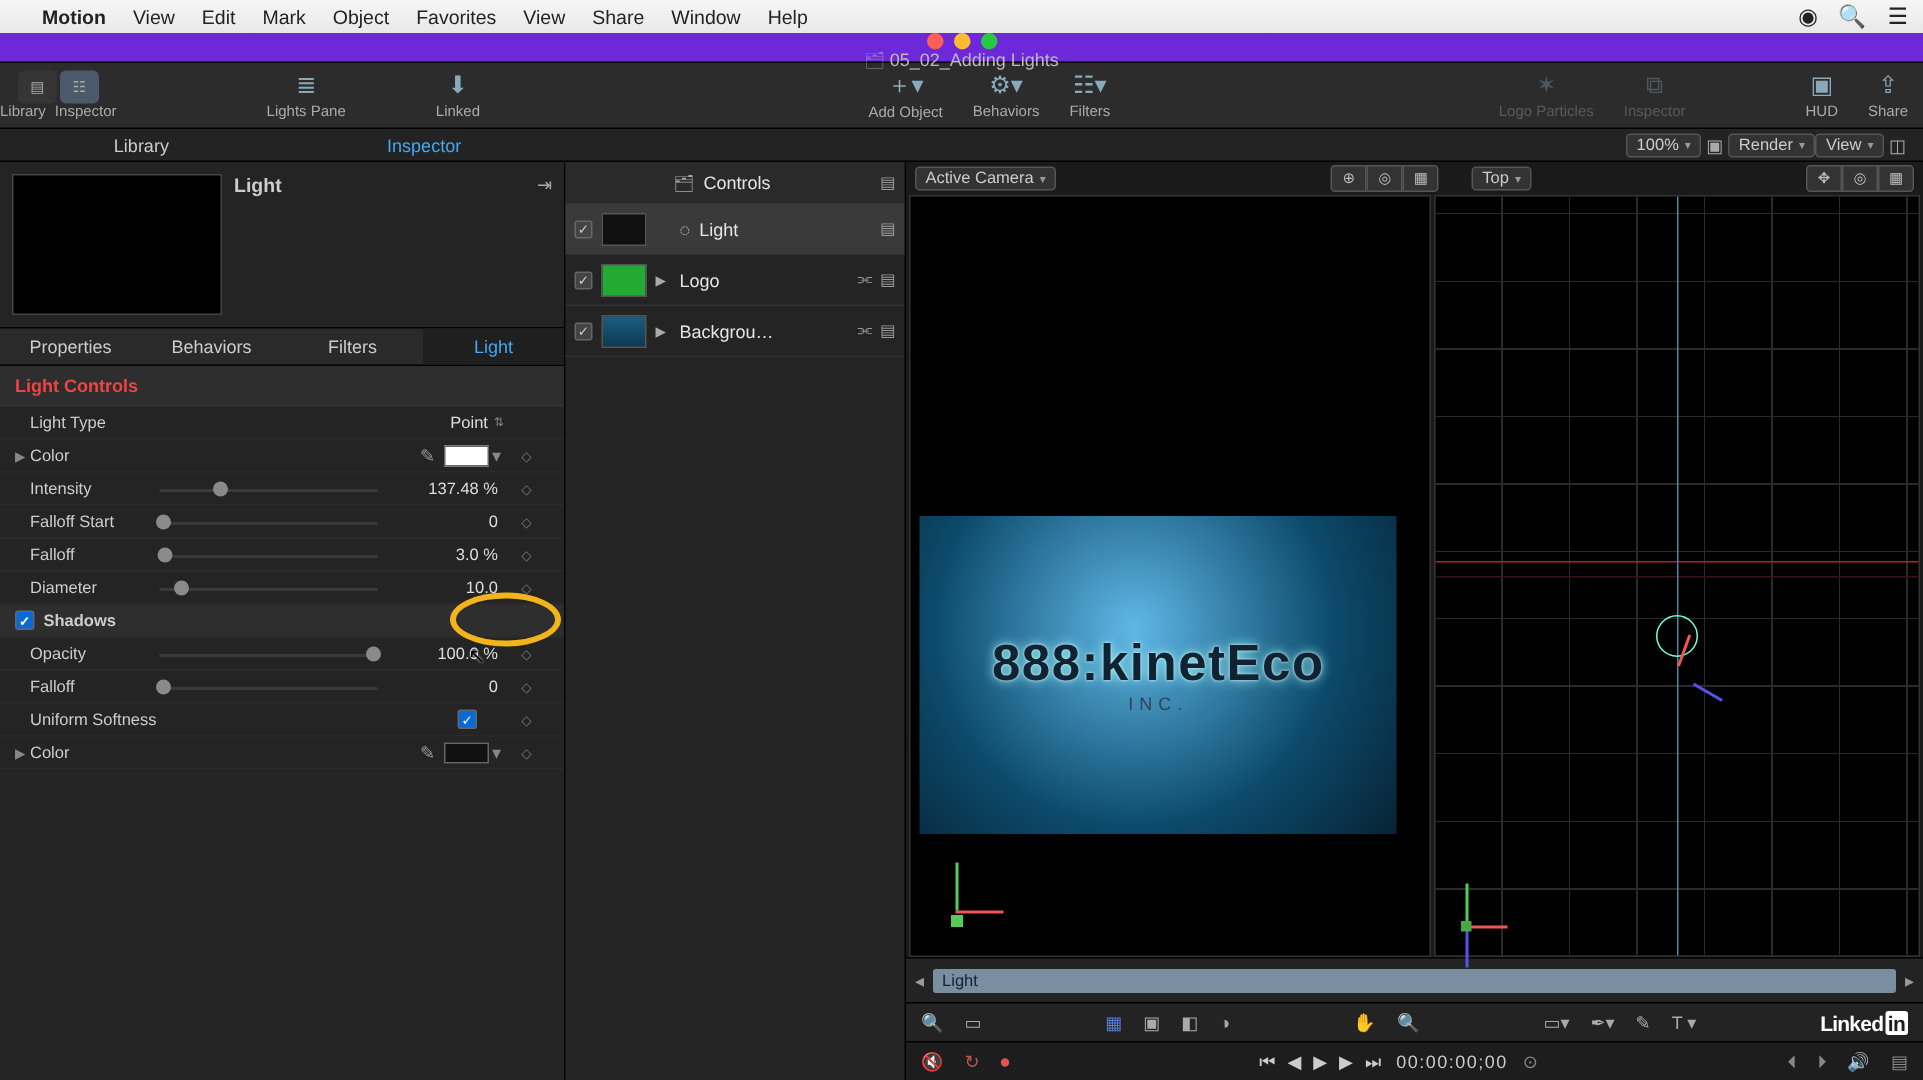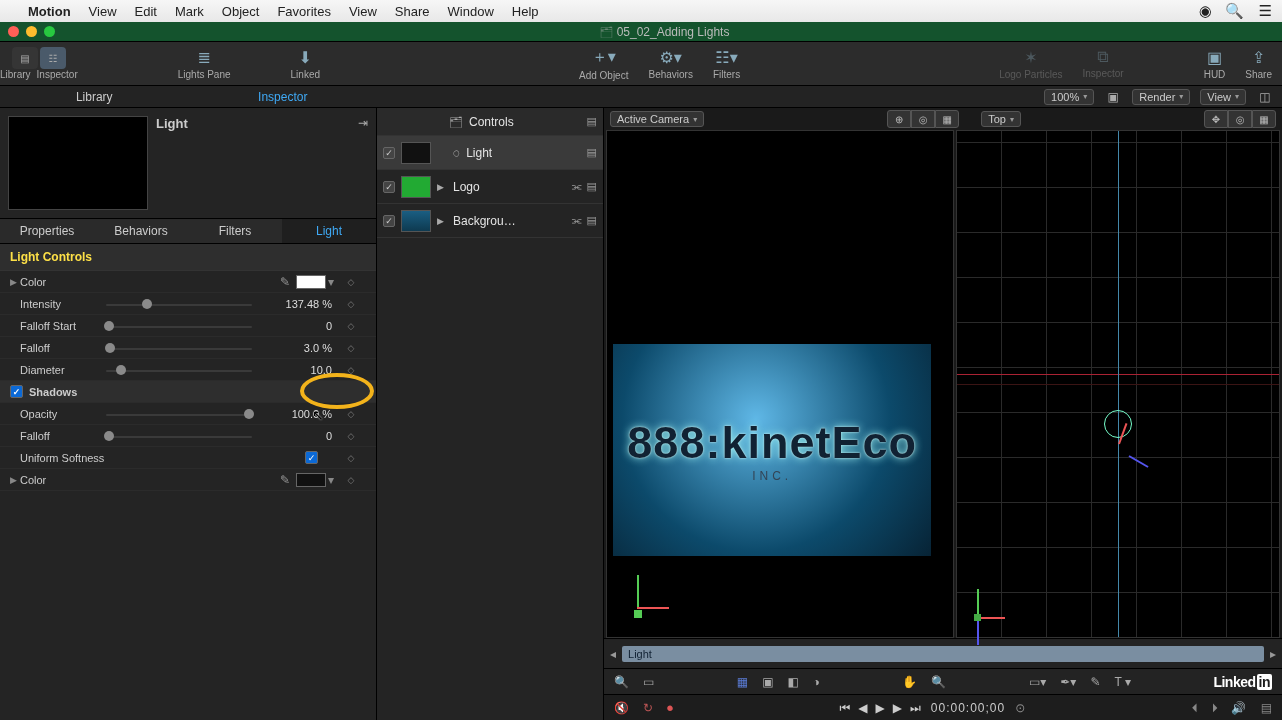--- a/index.html
+++ b/index.html
@@ -6,60 +6,60 @@
   body { background: #1a1a1a; color: #ccc; font-size: 12px; width: 1282px; height: 720px; overflow: hidden; }
 
   
   .mac-menu { height: 22px; background: linear-gradient(#f6f6f6,#e8e8e8); display: flex; align-items: center; padding: 0 10px; color: #222; font-size: 13px; gap: 18px; }
   .mac-menu .apple { font-size: 15px; }
   .mac-menu .app { font-weight: 700; }
   .mac-menu .right { margin-left: auto; display:flex; gap:14px; align-items:center;}
   .mac-menu .right span{font-size:15px;}
 
   
-  .titlebar { height: 20px; background: #14532d; display: flex; align-items: center; padding: 0 8px; border-bottom:1px solid #000;}
+  .titlebar { height: 20px; background: #6d28d9; display: flex; align-items: center; padding: 0 8px; border-bottom:1px solid #000;flex-direction:column;}
   .traffic { display: flex; gap: 7px; }
   .traffic span { width: 11px; height: 11px; border-radius: 50%; display: block; }
   .tl-r { background: #ff5f57; } .tl-y { background: #febc2e; } .tl-g { background: #28c840; }
   .title { flex: 1; text-align: center; font-size: 12px; color: #bbb; }
   .title::before{content:"🗂 "; font-size:11px; opacity:.5;}
 
   
   .toolbar { height: 44px; background: #2c2c2c; display: flex; align-items: center; border-bottom: 1px solid #000; }
   .tb-btn { display:flex; flex-direction:column; align-items:center; justify-content:center; gap:2px; color:#aaa; font-size:10px; padding:0 10px;}
   .tb-btn .ic{ font-size:16px; color:#8ab; }
   .tb-sep{flex:1;}
   .tb-dbl{display:flex; flex-direction:column; align-items:center; font-size:10px; color:#aaa;}
   .tb-dbl .row{display:flex; gap:2px;}
   .tb-dbl .cell{width:26px;height:22px;display:flex;align-items:center;justify-content:center;background:#353535;border-radius:4px;}
   .tb-dbl .cell.on{background:#4a5a6a;}
 
   
   .tabrow { height: 22px; background: #232323; display:flex; align-items:stretch; border-bottom:1px solid #000; font-size:12px;}
   .tabrow .left{width:377px; display:flex;}
   .tabrow .mid{width:227px; display:flex; border-left:1px solid #000;border-right:1px solid #000;}
-  .tabrow .right{flex:1; display:flex; align-items:center; justify-content:flex-end; gap:10px; padding-right:8px;}
+  .tabrow .right{flex:1; display:flex; align-items:center; justify-content:flex-end; padding-right:8px;}
   .tab{flex:1;display:flex;align-items:center;justify-content:center;color:#ccc;}
   .tab.sel{color:#3fa9f5;}
   .drop{background:#333;border:1px solid #555;border-radius:3px;padding:1px 6px;font-size:11px;display:flex;align-items:center;gap:4px;}
   .drop::after{content:"▾";font-size:8px;color:#999;}
   .iconbtn{width:18px;text-align:center;color:#aaa;font-size:12px;}
 
   
   .main{display:flex; height: calc(720px - 22px - 20px - 44px - 22px);}
   
   .inspector{width:377px;background:#242424;border-right:1px solid #000;display:flex;flex-direction:column;}
   .insp-head{display:flex;gap:8px;padding:8px;align-items:flex-start;}
   .thumb{width:140px;height:94px;background:#000;border:1px solid #444;}
   .insp-title{color:#ccc;font-size:13px;font-weight:600;}
   .pin{margin-left:auto;color:#aaa;font-size:12px;}
   .insp-tabs{display:flex;height:26px;border-top:1px solid #000;border-bottom:1px solid #000;background:#2a2a2a;}
   .insp-tabs .t{flex:1;display:flex;align-items:center;justify-content:center;font-size:12px;color:#ccc;}
   .insp-tabs .t.sel{color:#3fa9f5;background:#1f1f1f;}
-  .section-title{padding:6px 10px;font-weight:600;color:#fde047;border-bottom:1px solid #333; background:#2e2e2e;}
+  .section-title{padding:6px 10px;font-weight:600;color:#ef4444;border-bottom:1px solid #333; background:#2e2e2e;}
   .param{display:flex;align-items:center;height:22px;padding:0 10px;border-bottom:1px solid #2b2b2b;position:relative;}
   .param .lbl{width:86px;color:#ccc;font-size:11px;}
   .param .disclose{width:10px;color:#888;font-size:9px;}
   .param .slider{flex:1;position:relative;height:14px;}
   .param .slider::before{content:"";position:absolute;left:0;right:0;top:50%;height:2px;background:#3a3a3a;border-radius:1px;}
   .param .knob{position:absolute;top:50%;transform:translate(-50%,-50%);width:10px;height:10px;border-radius:50%;background:#8a8a8a;}
   .param .val{width:84px;text-align:right;color:#ddd;font-size:11px;padding-right:4px;}
   .param .kf{width:30px;display:flex;justify-content:center;gap:4px;color:#777;}
   .param .kf span{font-size:9px;}
   .swatch{width:30px;height:14px;border:1px solid #666;background:#fff;}
@@ -104,21 +104,21 @@
   .gizmo .cir{width:28px;height:28px;border:1px solid #7fc;border-radius:50%;position:absolute;left:-14px;top:-14px;}
   .gizmo .ax{position:absolute;width:2px;height:22px;transform-origin:bottom center;}
   .gizmo .ax.r{background:#e55;left:0;top:-2px;transform:rotate(20deg);}
   .gizmo .ax.b{background:#55e;left:10px;top:10px;transform:rotate(120deg);}
   .mini-axis{position:absolute;left:30px;bottom:30px;}
   .mini-axis .stick{position:absolute;width:2px;height:32px;}
   .mini-axis .up{background:#5c5;transform:translate(0,-32px);} 
   .mini-axis .rt{background:#e55;width:32px;height:2px;}
   .mini-axis .box{width:8px;height:8px;background:#5c5;position:absolute;left:-3px;top:3px;}
   .logo-render{position:absolute;left:6px;top:42%;width:92%;height:42%;background:radial-gradient(circle at 45% 35%,#5fb7e6,#0c4a6b 60%,#072335);display:flex;flex-direction:column;align-items:center;justify-content:center;}
-  .logo-txt{font-size:45px;font-weight:700;color:#123; text-shadow:0 0 8px #9ee,0 0 2px #fff; letter-spacing:1px;}
+  .logo-txt{font-size:34px;font-weight:700;color:#123; text-shadow:0 0 8px #9ee,0 0 2px #fff; letter-spacing:1px;}
   .logo-sub{font-size:12px;letter-spacing:4px;color:#345;}
   .mini-axis2{position:absolute;left:20px;bottom:20px;}
   .mini-axis2 .g{position:absolute;width:2px;height:28px;background:#5c5;top:-28px;}
   .mini-axis2 .r{position:absolute;width:28px;height:2px;background:#e55;}
   .mini-axis2 .b{position:absolute;width:2px;height:28px;background:#55e;top:0;}
   .mini-axis2 .sq{width:7px;height:7px;background:#4a4;position:absolute;left:-3px;top:-3px;}
 
   
   .tl-strip{height:30px;background:#232323;border-top:1px solid #000;display:flex;align-items:center;padding:0 6px;}
   .tl-track{flex:1;height:16px;background:#7a8ea1;border-radius:2px;margin:0 6px;display:flex;align-items:center;padding-left:6px;color:#123;font-size:11px;}
@@ -243,20 +243,27 @@
       <div class="pin">⇥</div>
     </div>
     <div class="insp-tabs">
       <div class="t">Properties</div>
       <div class="t">Behaviors</div>
       <div class="t">Filters</div>
       <div class="t sel">Light</div>
     </div>
     <div class="section-title">Light Controls</div>
 
+    <div class="param">
+      <span class="disclose"></span>
+      <span class="lbl">Light Type</span>
+      <span style="flex:1"></span>
+      <span class="popup">Point</span>
+      <span class="kf"></span>
+    </div>
 
     <div class="param">
       <span class="disclose">▶</span>
       <span class="lbl">Color</span>
       <span style="flex:1"></span>
       <span class="eyedrop">✎</span>
       <span class="swatch"></span>
       <span style="width:10px;text-align:center;color:#888">▾</span>
       <span class="kf">
           <span>◇</span>

